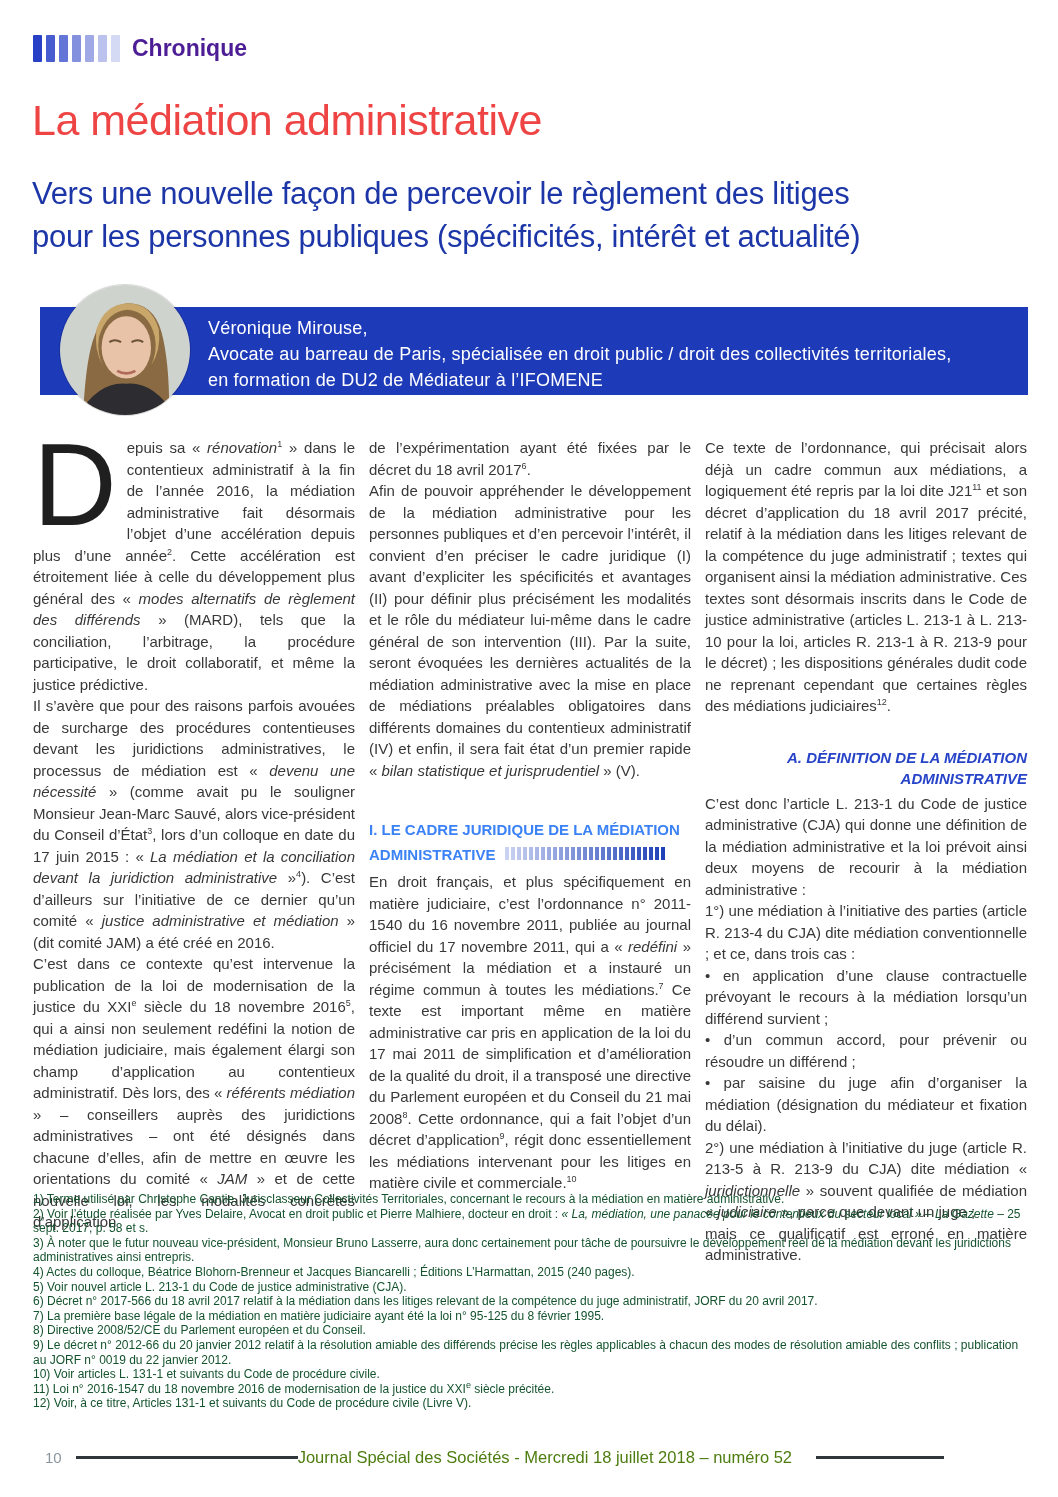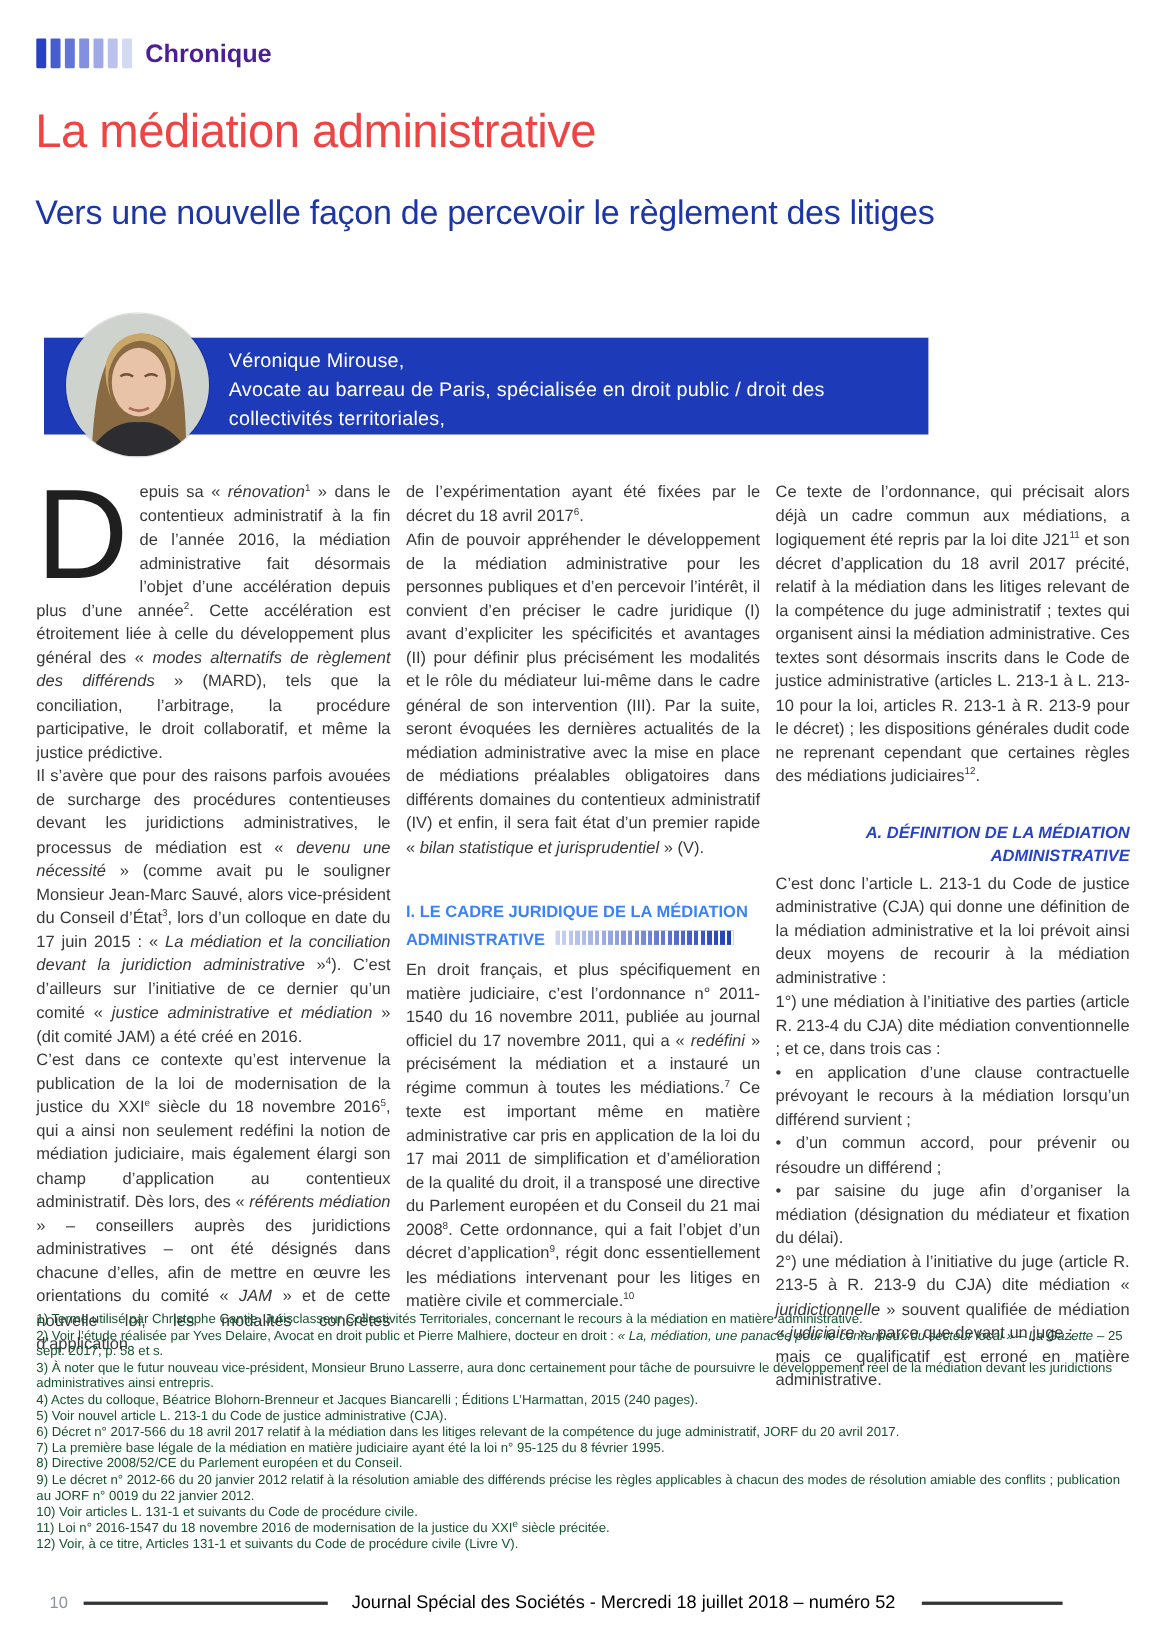--- a/index.html
+++ b/index.html
@@ -13,21 +13,21 @@
   .bars-logo .b:nth-child(4){opacity:.58}.bars-logo .b:nth-child(5){opacity:.45}
   .bars-logo .b:nth-child(6){opacity:.32}.bars-logo .b:nth-child(7){opacity:.20}
   .kicker{color:#4c1d95;font-size:23px;font-weight:700;}
   
   .title{position:absolute;left:32px;top:96px;margin:0;color:#ef4444;font-size:43px;
          font-weight:400;letter-spacing:-.5px;}
   .subtitle{position:absolute;left:32px;margin:0;color:#1c36a8;font-size:31px;font-weight:400;
             letter-spacing:-.3px;}
   .sub1{top:176px}.sub2{top:219px}
   
-  .banner{position:absolute;left:40px;top:307px;width:804px;height:88px;background:#1d3ab8;}
+  .banner{position:absolute;left:40px;top:307px;width:988px;height:88px;background:#1d3ab8;}
   .photo{position:absolute;left:20px;top:-22px;width:130px;height:130px;border-radius:50%;
          overflow:hidden;display:block;box-shadow:0 0 0 1px rgba(0,0,0,.15);}
   .author-text{position:absolute;left:168px;top:8px;color:#fff;font-size:18px;line-height:26px;
                letter-spacing:.2px;}
   
   .columns{position:absolute;left:33px;top:437px;width:995px;display:flex;gap:14px;}
   .col{width:322px;color:#383838;font-size:15px;line-height:21.5px;text-align:justify;}
   .col p{margin:0;}
   .dropcap{float:left;font-size:116px;line-height:.8;padding:2px 10px 0 0;color:#1f1f1f;}
   .sec-head{margin:36px 0 4px 0;color:#3b82f6;font-size:15px;line-height:25px;font-weight:700;
@@ -41,21 +41,21 @@
   
   .footnotes{position:absolute;left:33px;top:1192px;width:997px;color:#14532d;font-size:12px;
              line-height:14.6px;}
   .footnotes p{margin:0;}
   
   .page-footer{position:absolute;left:0;top:1448px;width:1058px;display:flex;align-items:center;}
   .pf-num{margin-left:45px;color:#8b959d;font-size:15px;}
   .rule{height:3px;background:#31363b;}
   .rule-left{width:222px;margin-left:14px;}
   .rule-right{width:128px;margin-left:24px;}
-  .pf-text{margin-left:22px;color:#000000;font-size:16.5px;white-space:nowrap;}
+  .pf-text{color:#4d7c0f;font-size:16.5px;white-space:nowrap;}
 </style>
 </head>
 <body>
 
 <div class="page">
 
   <div class="kicker-row">
     <span class="bars-logo">
       <span class="b"></span>
       <span class="b"></span>
@@ -63,20 +63,21 @@
       <span class="b"></span>
       <span class="b"></span>
       <span class="b"></span>
       <span class="b"></span>
     </span>
     <span class="kicker">Chronique</span>
   </div>
 
   <h1 class="title">La médiation administrative</h1>
   <h2 class="subtitle sub1">Vers une nouvelle façon de percevoir le règlement des litiges</h2>
+  <h2 class="subtitle sub2">pour les personnes publiques (spécificités, intérêt et actualité)</h2>
 
   <section class="banner">
     <span class="photo">
       <svg viewBox="0 0 100 100" width="130" height="130">
         <rect x="0" y="0" width="100" height="100" fill="#cfd3cd"></rect>
         <path d="M18 96 Q20 55 27 38 Q34 16 52 14 Q72 14 78 36 Q84 58 84 96 Z" fill="#8a6a42"></path>
         <path d="M30 40 Q36 20 52 19 Q68 20 73 40 Q75 52 70 62 Q78 50 76 34 Q70 14 52 14 Q34 15 28 34 Q26 50 33 62 Q28 52 30 40 Z" fill="#c9a76a"></path>
         <ellipse cx="51" cy="48" rx="19" ry="24" fill="#e8c3a8"></ellipse>
         <path d="M38 44 Q42 41 47 44" stroke="#6b5236" stroke-width="1.6" fill="none"></path>
         <path d="M55 44 Q60 41 64 44" stroke="#6b5236" stroke-width="1.6" fill="none"></path>

